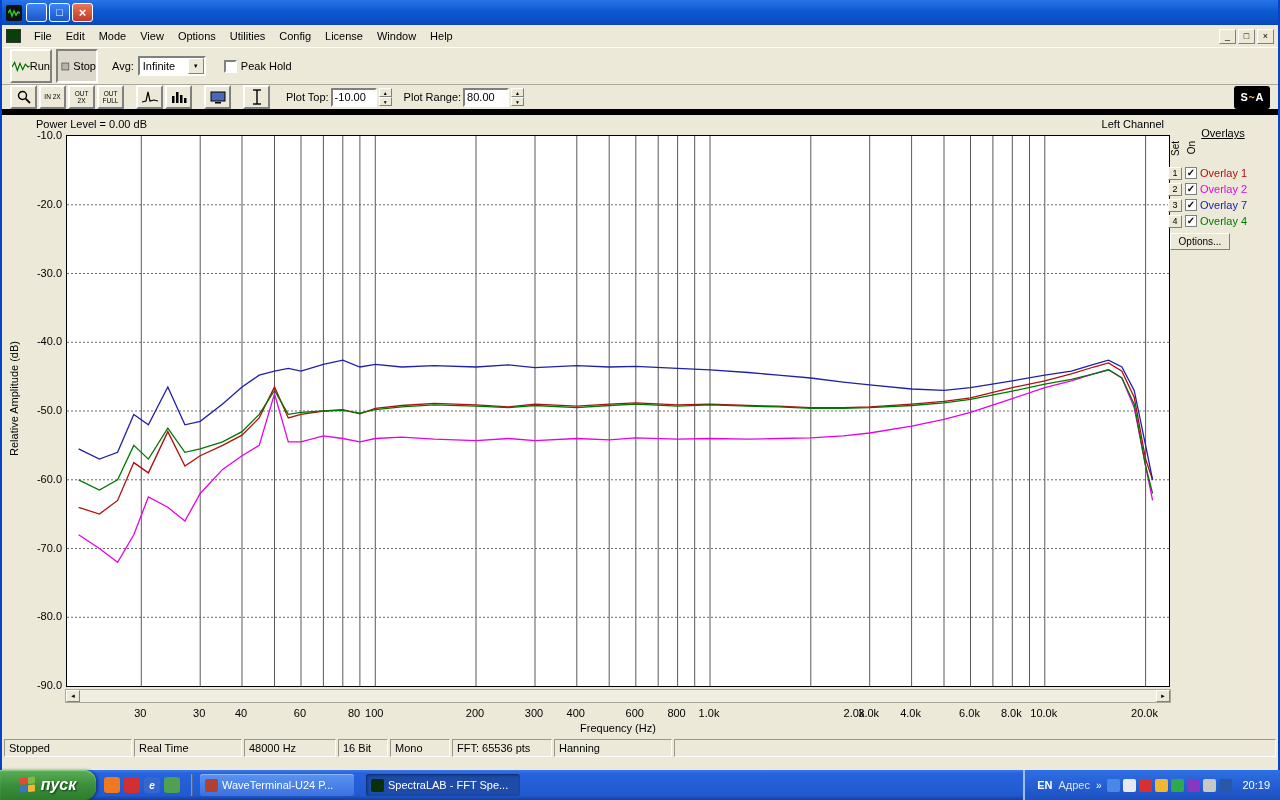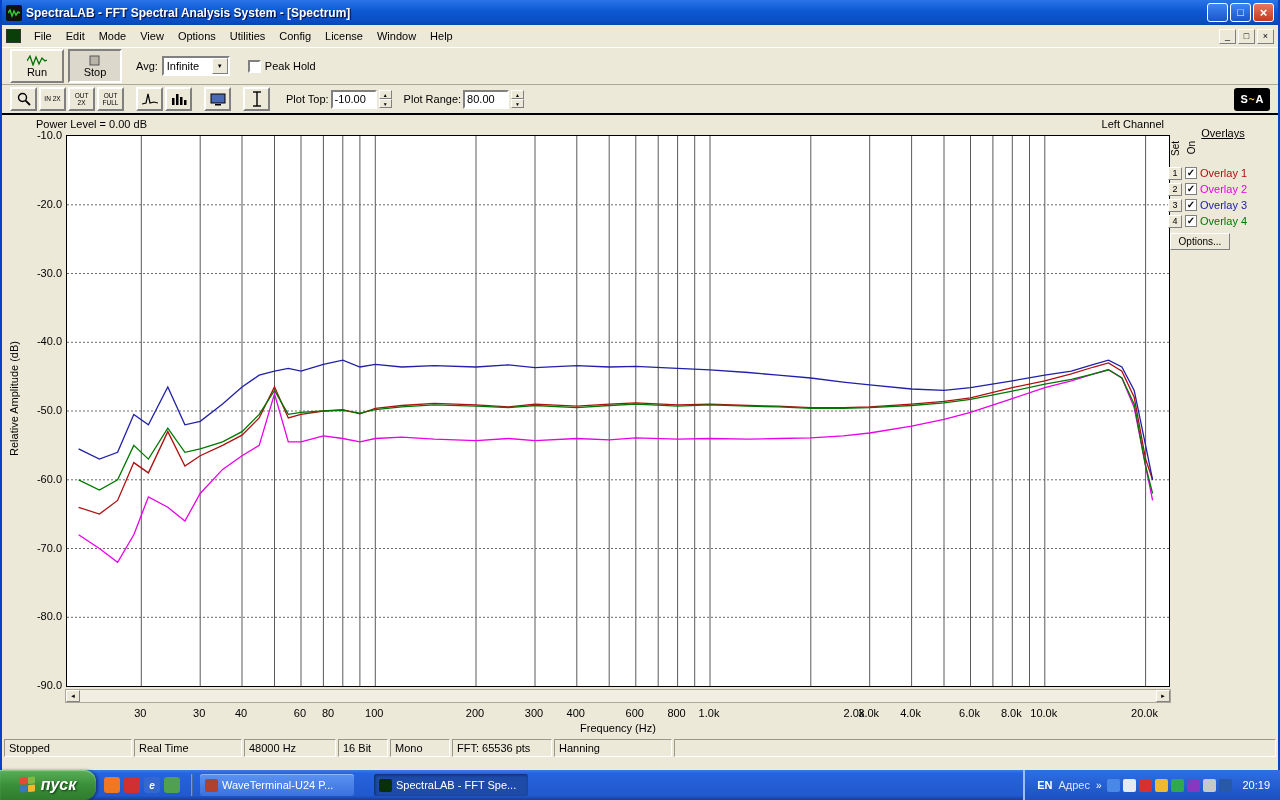--- a/index.html
+++ b/index.html
@@ -25,34 +25,34 @@
   .menubar { height:22px; background:#ECE9D8; display:flex; align-items:center; padding:0 4px; flex:0 0 auto; }
   .app-icon14 { width:15px; height:14px; background:#0a3f0a; border:1px solid #333; margin-right:6px; }
   .menu-items { display:flex; }
   .menu-item { padding:3px 7px; cursor:default; }
   .mdi-btns { margin-left:auto; display:flex; gap:2px; }
   .mdibtn { width:17px; height:15px; background:#ECE9D8; border:1px solid; border-color:#fff #808080 #808080 #fff;
             font-size:9px; display:flex; align-items:center; justify-content:center; }
 
   .toolbar1 { height:38px; display:flex; align-items:center; padding:1px 8px; gap:4px;
               border-top:1px solid #fff; border-bottom:1px solid #ACA899; flex:0 0 auto; }
-  .bigbtn { width:54px; height:34px; background:#ECE9D8; border:2px solid; border-color:#fff #808080 #808080 #fff;
-            display:flex; flex-direction:column; align-items:center; justify-content:center; font-size:11px; }
+  .bigbtn { width:42px; height:34px; background:#ECE9D8; border:2px solid; border-color:#fff #808080 #808080 #fff;
+            display:flex; flex-direction:row; align-items:center; justify-content:center; font-size:11px; }
   .bigbtn.pressed { border-color:#808080 #fff #fff #808080; background:#DDD8CC; }
   .lbl { margin-left:10px; }
   .combo { width:68px; height:20px; background:#fff; border:2px solid; border-color:#808080 #fff #fff #808080;
            display:flex; align-items:center; }
   .combo .val { flex:1; padding-left:3px; }
   .combo .arrow { width:16px; height:16px; background:#ECE9D8; border:1px solid; border-color:#fff #808080 #808080 #fff;
                   font-size:6px; display:flex; align-items:center; justify-content:center; }
   .checkbox { width:13px; height:13px; background:#fff; border:2px solid; border-color:#808080 #fff #fff #808080;
               display:flex; align-items:center; justify-content:center; font-size:10px; font-weight:bold; }
 
   .toolbar2 { height:30px; display:flex; align-items:center; padding:2px 8px; gap:2px;
-              border-bottom:2px solid #000000; flex:0 0 auto; }
+              border-bottom:6px solid #000000; flex:0 0 auto; }
   .smbtn { width:27px; height:24px; background:#ECE9D8; border:2px solid; border-color:#fff #808080 #808080 #fff;
            display:flex; flex-direction:column; align-items:center; justify-content:center;
            font-size:6.5px; line-height:1.1; text-align:center; overflow:hidden; }
   .tb-gap { width:8px; }
   .field { width:46px; height:19px; background:#fff; border:2px solid; border-color:#808080 #fff #fff #808080;
            font-family:"Liberation Sans",sans-serif; font-size:11px; padding:0 2px; }
   .spinner { display:flex; flex-direction:column; }
   .spinbtn { width:13px; height:9px; background:#ECE9D8; border:1px solid; border-color:#fff #808080 #808080 #fff;
              font-size:5px; display:flex; align-items:center; justify-content:center; }
   .sa-logo { margin-left:auto; width:36px; height:23px; background:#000; border-radius:3px; color:#fff;
@@ -101,21 +101,21 @@
                background:linear-gradient(to bottom,#59B057 0%,#3B8F3A 50%,#2E7C2D 100%);
                box-shadow:inset 0 1px 1px #8cd08a, 2px 0 3px rgba(0,0,0,.4);
                display:flex; align-items:center; justify-content:center; gap:5px; }
   .start-text { color:#fff; font-weight:bold; font-style:italic; font-size:16px; text-shadow:1px 1px 2px #0a3a0a; }
   .winflag { width:16px; height:16px; display:grid; grid-template-columns:7px 7px; grid-template-rows:7px 7px; gap:1px; transform:skewY(-5deg); }
   .winflag div { border-radius:1px; }
   .quick-launch { display:flex; align-items:center; gap:4px; padding:0 8px; }
   .ql-icon { width:16px; height:16px; border-radius:3px; color:#fff; font-size:10px; font-weight:bold; font-style:italic;
              display:flex; align-items:center; justify-content:center; }
   .tb-sep { width:2px; height:22px; background:rgba(255,255,255,.35); border-right:1px solid rgba(0,0,0,.3); margin:0 3px; }
-  .tasks { display:flex; gap:20px; padding-left:4px;justify-content:flex-end; }
+  .tasks { display:flex; gap:12px; padding-left:4px;justify-content:flex-end; }
   .task-button { width:154px; height:22px; border-radius:3px; display:flex; align-items:center; gap:4px; padding:0 5px;
                  background:linear-gradient(to bottom,#5A93F2,#3B71DE); box-shadow:inset 0 1px 0 #8ab4f8; color:#fff; }
   .task-button.active { background:#1E4BA8; box-shadow:inset 1px 1px 3px #0c2a66; }
   .task-icon { width:13px; height:13px; border-radius:2px; flex:0 0 auto; }
   .task-label { white-space:nowrap; overflow:hidden; font-size:11px; }
   .tray { margin-left:auto; height:30px; display:flex; align-items:center; gap:6px; padding:0 10px 0 12px;
           background:linear-gradient(to bottom,#2E6FE4,#1C50C0); border-left:2px solid #9CBEF0; }
   .tray-lang { color:#fff; font-weight:bold; }
   .tray-address { color:#D9E4F8; }
   .tray-chevron { color:#fff; font-size:10px; }
@@ -129,21 +129,20 @@
 <div class="screen">
 
   <div class="app">
 
     <div class="titlebar">
       <div class="app-icon16">
         <svg width="12" height="10" viewBox="0 0 12 10">
             <polyline points="0,5 2,2 4,8 6,3 8,7 10,4 12,5" fill="none" stroke="#30D030" stroke-width="1.4"></polyline>
           </svg>
       </div>
-      <span class="title-text">SpectraLAB - FFT Spectral Analysis System - [Spectrum]</span>
       <div class="win-btns">
         <div class="winbtn min">
             <span>_</span>
           </div>
         <div class="winbtn max">
             <span>□</span>
           </div>
         <div class="winbtn close">
             <span>×</span>
           </div>
@@ -327,21 +326,21 @@
       <div class="hscroll">
         <div class="scrollarrow">◄</div>
         <div class="scrollarrow">►</div>
       </div>
 
       <div id="x-labels">
           <div class="x-tick" style="left: 116.267px;">30</div>
           <div class="x-tick" style="left: 175.215px;">30</div>
           <div class="x-tick" style="left: 217.04px;">40</div>
           <div class="x-tick" style="left: 275.989px;">60</div>
-          <div class="x-tick" style="left: 304px;">80</div>
+          <div class="x-tick" style="left: 330px;">80</div>
           <div class="x-tick" style="left: 350.256px;">100</div>
           <div class="x-tick" style="left: 451.029px;">200</div>
           <div class="x-tick" style="left: 509.978px;">300</div>
           <div class="x-tick" style="left: 551.803px;">400</div>
           <div class="x-tick" style="left: 610.751px;">600</div>
           <div class="x-tick" style="left: 652.576px;">800</div>
           <div class="x-tick" style="left: 685.018px;">1.0k</div>
           <div class="x-tick" style="left: 830px;">2.0k</div>
           <div class="x-tick" style="left: 844.74px;">3.0k</div>
           <div class="x-tick" style="left: 886.565px;">4.0k</div>
@@ -363,21 +362,21 @@
               <span class="ov-label" style="color: rgb(176, 16, 16);">Overlay 1</span>
             </div>
             <div class="ov-row">
               <div class="ov-num">2</div>
               <div class="ov-check">✓</div>
               <span class="ov-label" style="color: rgb(232, 0, 232);">Overlay 2</span>
             </div>
             <div class="ov-row">
               <div class="ov-num">3</div>
               <div class="ov-check">✓</div>
-              <span class="ov-label" style="color: rgb(32, 32, 168);">Overlay 3</span>
+              <span class="ov-label" style="color: rgb(32, 32, 168);">Overlay 7</span>
             </div>
             <div class="ov-row">
               <div class="ov-num">4</div>
               <div class="ov-check">✓</div>
               <span class="ov-label" style="color: rgb(0, 120, 0);">Overlay 4</span>
             </div>
           </div>
         <div class="ov-options">Options...</div>
       </div>
     </div>

